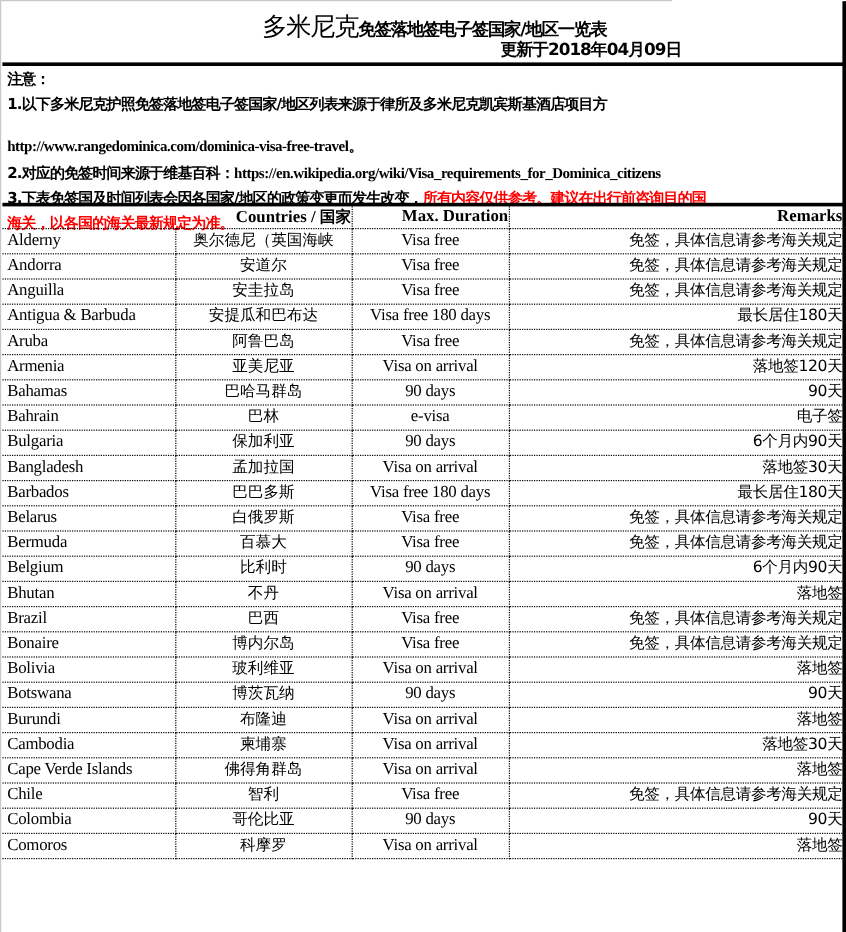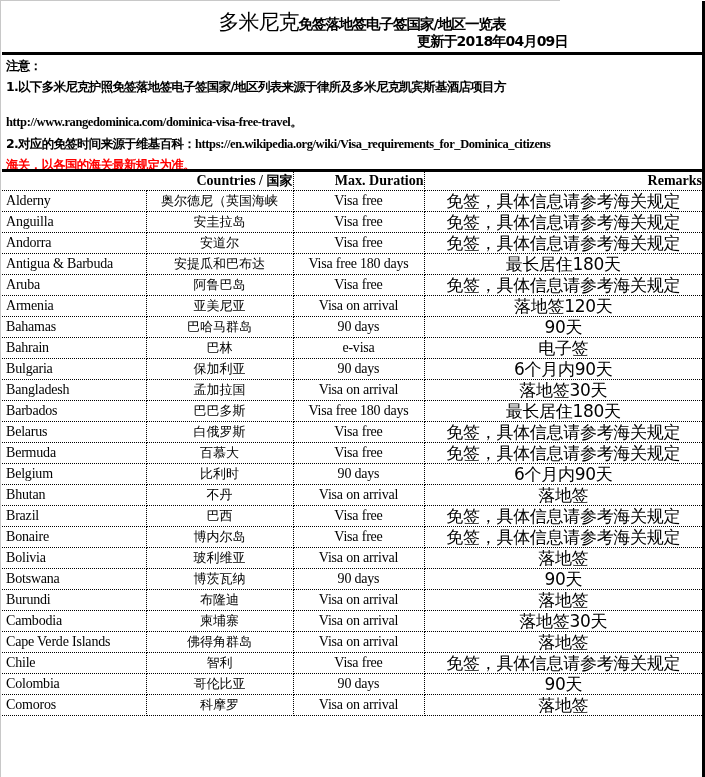--- a/index.html
+++ b/index.html
@@ -155,22 +155,22 @@
       letter-spacing: 0px;
     }
     td.dur {
       font-family: "Liberation Serif", serif;
       font-size: 14px;
       text-align: center;
       letter-spacing: -0.2px;
     }
     td.rem {
       font-family: "DejaVu Sans", sans-serif;
-      font-size: 17px;
-      text-align: center;
+      font-size: 13px;
+      text-align: right;
       letter-spacing: -0.3px;
     }
   </style>
 </head>
 <body>
 
 <div class="sheet">
 
   <div class="title-block">
     <div class="title-line">
@@ -180,20 +180,23 @@
   </div>
 
   <div class="thick-line" style="top:51px;"></div>
 
   <div class="notes">
     <div class="note-line">注意：</div>
     <div class="note-line">1.以下多米尼克护照免签落地签电子签国家/地区列表来源于律所及多米尼克凯宾斯基酒店项目方</div>
     <div class="note-line note-url">http://www.rangedominica.com/dominica-visa-free-travel。</div>
     <div class="note-line">
       <span>2.对应的免签时间来源于维基百科：</span><span class="note-url">https://en.wikipedia.org/wiki/Visa_requirements_for_Dominica_citizens</span>
+    </div>
+    <div class="note-line">
+      <span>3.下表免签国及时间列表会因各国家/地区的政策变更而发生改变，</span><span class="red">所有内容仅供参考。建议在出行前咨询目的国</span>
     </div>
     <div class="note-line red">海关，以各国的海关最新规定为准。</div>
   </div>
 
   <div class="thick-line" style="top:168px;"></div>
 
   <table class="visa">
     <colgroup>
       <col class="c1">
         <col class="c2">
@@ -208,28 +211,28 @@
       </tr>
     </thead>
     <tbody id="table-body">
       <tr>
           <td class="en">Alderny</td>
           <td class="cn">奥尔德尼（英国海峡</td>
           <td class="dur">Visa free</td>
           <td class="rem">免签，具体信息请参考海关规定</td>
         </tr>
       <tr>
+          <td class="en">Andorra</td>
+          <td class="cn">安道尔</td>
+          <td class="dur">Visa free</td>
+          <td class="rem">免签，具体信息请参考海关规定</td>
+        </tr>
+      <tr>
           <td class="en">Anguilla</td>
           <td class="cn">安圭拉岛</td>
-          <td class="dur">Visa free</td>
-          <td class="rem">免签，具体信息请参考海关规定</td>
-        </tr>
-      <tr>
-          <td class="en">Andorra</td>
-          <td class="cn">安道尔</td>
           <td class="dur">Visa free</td>
           <td class="rem">免签，具体信息请参考海关规定</td>
         </tr>
       <tr>
           <td class="en">Antigua &amp; Barbuda</td>
           <td class="cn">安提瓜和巴布达</td>
           <td class="dur">Visa free 180 days</td>
           <td class="rem">最长居住180天</td>
         </tr>
       <tr>

